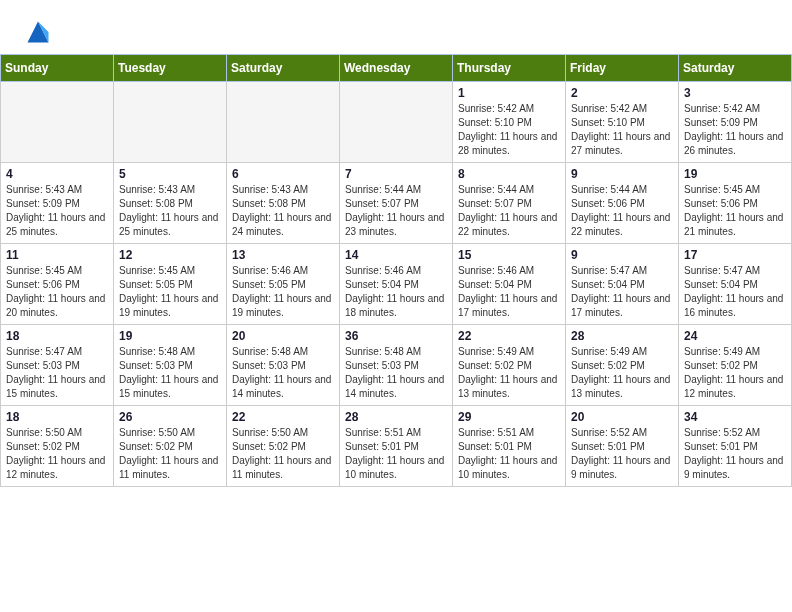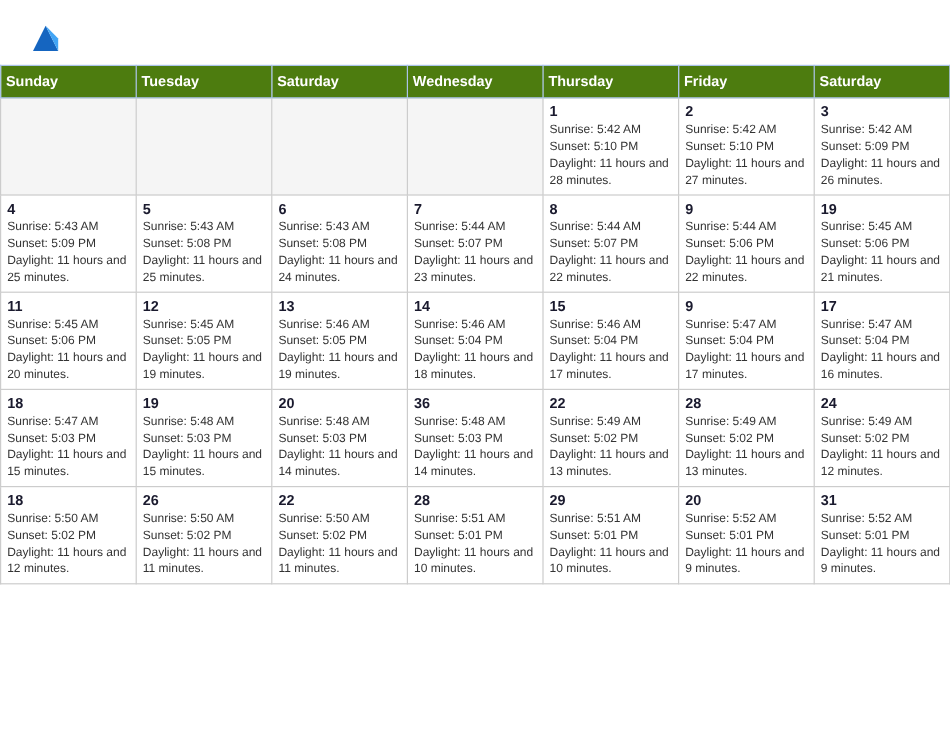--- a/index.html
+++ b/index.html
@@ -311,20 +311,20 @@
 Sunset: 5:01 PM
 Daylight: 11 hours and 10 minutes.</div>
         </td>
         <td>
           <div class="day-number">20</div>
           <div class="day-detail" style="white-space: pre-line;">Sunrise: 5:52 AM
 Sunset: 5:01 PM
 Daylight: 11 hours and 9 minutes.</div>
         </td>
         <td>
-          <div class="day-number">31</div>
+          <div class="day-number">34</div>
           <div class="day-detail" style="white-space: pre-line;">Sunrise: 5:52 AM
 Sunset: 5:01 PM
 Daylight: 11 hours and 9 minutes.</div>
         </td>
       </tr>
     </tbody>
 </table>
 
 </body></html>

